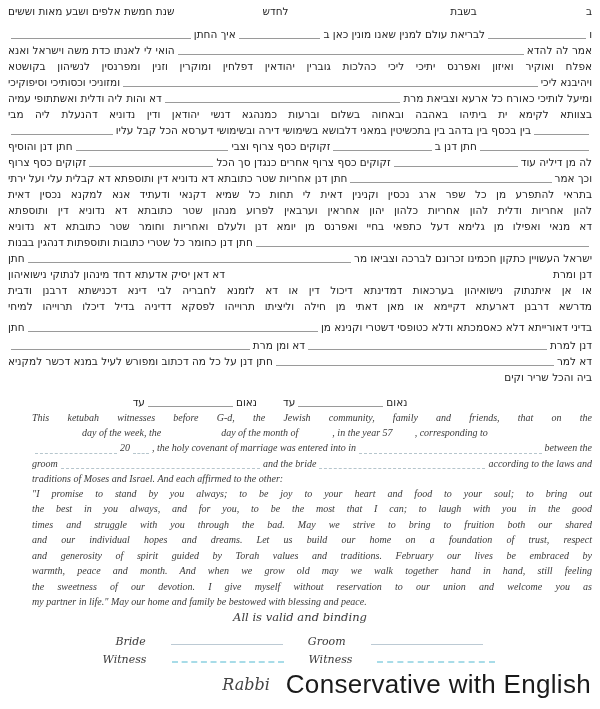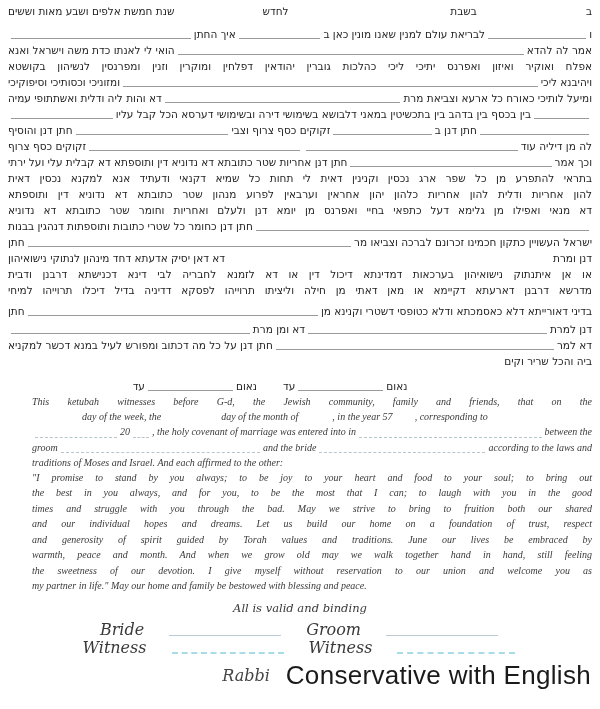--- a/index.html
+++ b/index.html
@@ -17,24 +17,24 @@
   .seg-gap{height:2px;margin:0 2px;flex:0 1 auto;}
   
   .e-line,.v-line{font-family:Liberation Serif, serif;font-style:italic;font-size:10px;
           color:var(--english_ink);display:flex;align-items:flex-end;line-height:15.2px;height:15.2px;margin-left:24px;}
   .v-line{line-height:15.5px;height:15.5px;}
   .e-line.jl,.v-line.jl{display:block;text-align:justify;text-align-last:justify;}
   .e-line.plain,.v-line.plain{display:block;}
   #english .seg-blank{border-bottom:1px dashed var(--english_blank_line);margin-bottom:2px;}
   #english .seg-gap{margin-bottom:2px;}
   
-  .valid-line{margin-top:7px;text-align:center;font-family:"DejaVu Serif",serif;font-style:italic;
+  .valid-line{text-align:center;font-family:"DejaVu Serif",serif;font-style:italic;
           font-size:11.5px;color:var(--english_ink);height:15px;line-height:15px;}
   .sig-row{display:flex;justify-content:center;align-items:flex-end;height:18px;
-          font-family:"DejaVu Serif",serif;font-style:italic;font-size:16px;color:var(--english_ink);gap:11px;}
+          font-family:"DejaVu Serif",serif;font-style:italic;font-size:11px;color:var(--english_ink);gap:11px;}
   .sig-row.first{margin-top:5px;}
   .sig-label{margin:0 6px;}
   .sig-line{height:2px;width:112px;margin:0 8px 3px 8px;}
   .sig-line.solid{border-bottom:1px solid var(--bride_groom_line);}
   .sig-line.dashed{border-bottom:2px dashed var(--witness_line);}
   .caption-row{display:flex;justify-content:flex-end;align-items:flex-end;margin-top:2px;
           padding-right:1px;height:32px;}
   .rabbi{font-family:"DejaVu Serif",serif;font-style:italic;font-size:16px;color:#444;
           margin:0 16px 6px 0;}
   .caption{font-family:"Liberation Sans","DejaVu Sans",sans-serif;font-size:26px;
@@ -72,36 +72,38 @@
       <div class="h-line ">
         <span class="seg-text">ויהיבנא ליכי</span>
         <span class="seg-blank" style="flex-grow: 1;"></span>
         <span class="seg-text">ומזוניכי וכסותיכי וסיפוקיכי</span>
       </div>
       <div class="h-line ">
         <span class="seg-text">ומיעל לותיכי כאורח כל ארעא וצביאת מרת</span>
         <span class="seg-blank" style="flex-grow: 1;"></span>
         <span class="seg-text">דא והות ליה ודלית ואשתתופי עמיה</span>
       </div>
+      <div class="h-line jl">בצוותא לקימא ית ביתיהו באהבה ובאחוה בשלום וברעות כמנהגא דנשי יהודאן ודין נדוניא דהנעלת ליה מבי</div>
       <div class="h-line ">
         <span class="seg-blank" style="width: 55px;"></span>
         <span class="seg-text">בין בכסף בין בדהב בין בתכשיטין במאני דלבושא בשימושי דירה ובשימושי דערסא הכל קבל עליו</span>
         <span class="seg-blank" style="flex-grow: 1;"></span>
       </div>
       <div class="h-line ">
         <span class="seg-blank" style="flex-grow: 1;"></span>
         <span class="seg-text">חתן דנן ב</span>
         <span class="seg-blank" style="flex-grow: 0.9;"></span>
         <span class="seg-text">זקוקים כסף צרוף וצבי</span>
         <span class="seg-blank" style="flex-grow: 1.4;"></span>
         <span class="seg-text">חתן דנן והוסיף</span>
       </div>
       <div class="h-line ">
         <span class="seg-text">לה מן דיליה עוד</span>
         <span class="seg-blank" style="flex-grow: 1;"></span>
+        <span class="seg-text">זקוקים כסף צרוף אחרים כנגדן סך הכל</span>
         <span class="seg-blank" style="flex-grow: 1;"></span>
         <span class="seg-text">זקוקים כסף צרוף</span>
       </div>
       <div class="h-line ">
         <span class="seg-text">וכך אמר</span>
         <span class="seg-blank" style="flex-grow: 1;"></span>
         <span class="seg-text">חתן דנן אחריות שטר כתובתא דא נדוניא דין ותוספתא דא קבלית עלי ועל ירתי</span>
       </div>
       <div class="h-line jl">בתראי להתפרע מן כל שפר ארג נכסין וקנינין דאית לי תחות כל שמיא דקנאי ודעתיד אנא למקנא נכסין דאית</div>
       <div class="h-line jl">להון אחריות ודלית להון אחריות כלהון יהון אחראין וערבאין לפרוע מנהון שטר כתובתא דא נדוניא דין ותוספתא</div>
@@ -178,21 +180,21 @@
           <span class="seg-blank" style="flex-grow: 1;"></span>
           <span class="seg-text">according to the laws and</span>
         </div>
         <div class="e-line plain">traditions of Moses and Israel. And each affirmed to the other:</div>
       </div>
     <div id="vow-lines">
         <div class="v-line jl">"I promise to stand by you always; to be joy to your heart and food to your soul; to bring out</div>
         <div class="v-line jl">the best in you always, and for you, to be the most that I can; to laugh with you in the good</div>
         <div class="v-line jl">times and struggle with you through the bad. May we strive to bring to fruition both our shared</div>
         <div class="v-line jl">and our individual hopes and dreams. Let us build our home on a foundation of trust, respect</div>
-        <div class="v-line jl">and generosity of spirit guided by Torah values and traditions. June our lives be embraced by</div>
+        <div class="v-line jl">and generosity of spirit guided by Torah values and traditions. February our lives be embraced by</div>
         <div class="v-line jl">warmth, peace and month. And when we grow old may we walk together hand in hand, still feeling</div>
         <div class="v-line jl">the sweetness of our devotion. I give myself without reservation to our union and welcome you as</div>
         <div class="v-line plain">my partner in life." May our home and family be bestowed with blessing and peace.</div>
       </div>
   </div>
 
   <div class="valid-line">All is valid and binding</div>
 
   <div class="sig-row first">
     <span class="sig-label">Bride</span>

